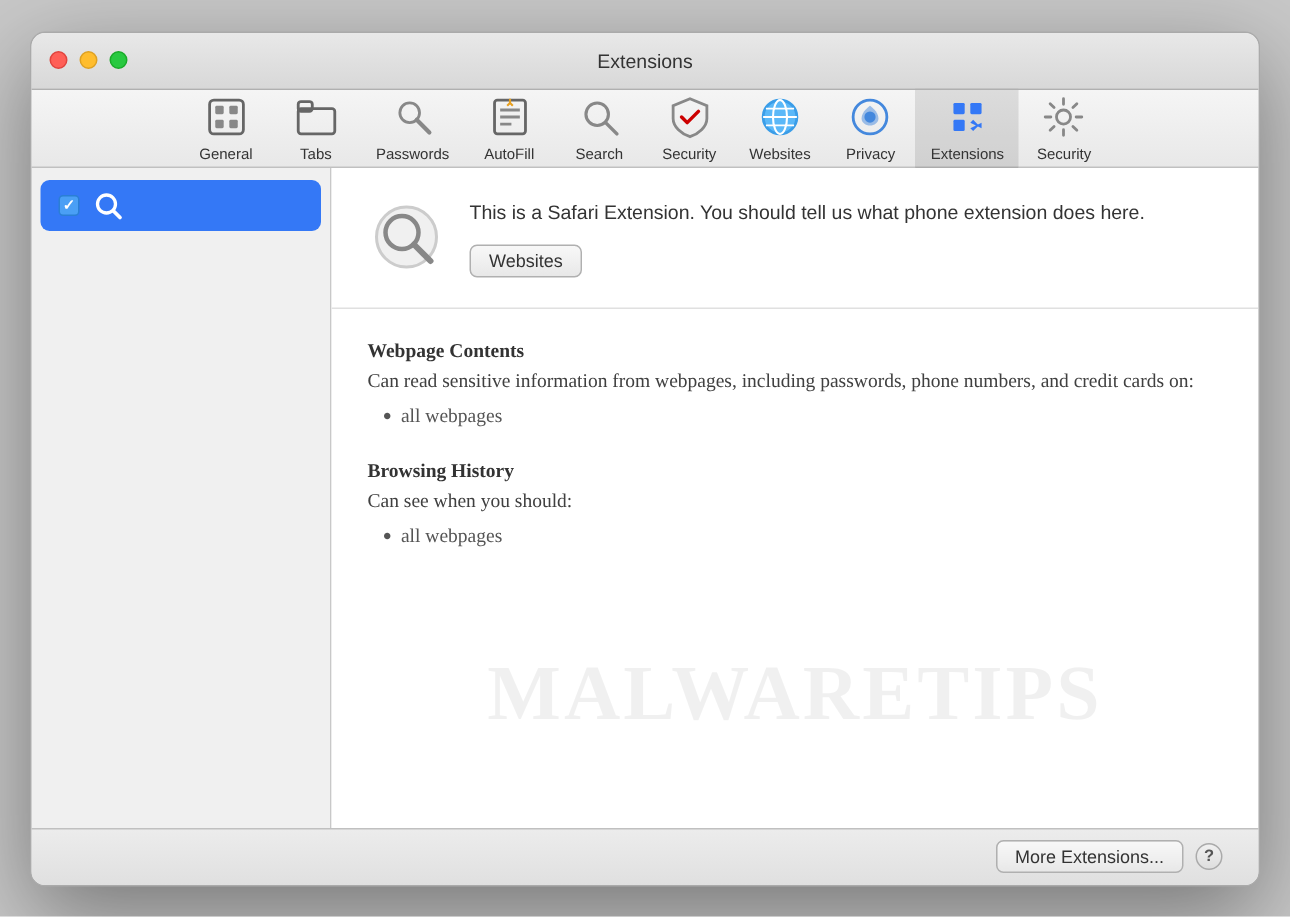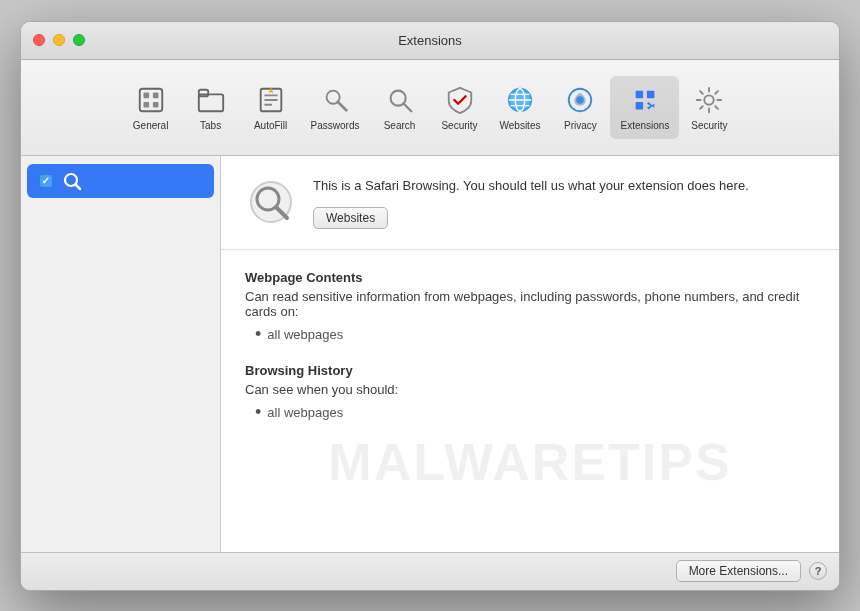--- a/index.html
+++ b/index.html
@@ -57,21 +57,21 @@
     .traffic-maximize { background: #28c940; border: 1px solid #1aab29; }
 
     .titlebar-title {
       font-size: 13px;
       font-weight: 500;
       color: #333;
     }
 
     
     .toolbar {
-      height: 96px;
+      height: 52px;
       background: linear-gradient(to bottom, #f5f5f5, #e8e8e8);
       border-bottom: 1px solid #c0c0c0;
       display: flex;
       align-items: center;
       justify-content: center;
       gap: 0;
       flex-shrink: 0;
       padding: 11px 10px;
     }
 
@@ -203,20 +203,21 @@
       color: #333;
       cursor: pointer;
     }
 
     
     .permissions-section {
       flex: 1;
       padding: 20px 24px;
       overflow-y: auto;
       position: relative;
+      font-family: Liberation Serif, serif;
     }
 
     .watermark {
       position: absolute;
       bottom: 60px;
       left: 50%;
       transform: translateX(-50%);
       font-size: 52px;
       font-weight: 900;
       color: rgba(0,0,0,0.06);
@@ -259,21 +260,21 @@
     }
 
     
     .footer {
       height: 38px;
       background: linear-gradient(to bottom, #ececec, #e0e0e0);
       border-top: 1px solid #c0c0c0;
       display: flex;
       align-items: center;
       justify-content: flex-end;
-      padding: 0 12px;
+      padding: 0 24px;
       gap: 8px;
       flex-shrink: 0;
     }
 
     .more-extensions-button {
       padding: 3px 12px;
       background: linear-gradient(to bottom, #f8f8f8, #e8e8e8);
       border: 1px solid #b0b0b0;
       border-radius: 5px;
       font-size: 12px;
@@ -337,39 +338,39 @@
           <rect x="3" y="10" width="26" height="18" rx="2" stroke="#666" stroke-width="2" fill="none"></rect>
           <rect x="3" y="5" width="10" height="7" rx="2" stroke="#666" stroke-width="2" fill="none"></rect>
         </svg>
       </div>
       <span class="toolbar-label">Tabs</span>
     </div>
 
     <div class="toolbar-item">
       <div class="toolbar-icon">
         <svg class="toolbar-svg" viewBox="0 0 32 32" fill="none">
+          <circle cx="14" cy="13" r="7" stroke="#888" stroke-width="2" fill="none"></circle>
+          <line x1="19" y1="18" x2="28" y2="27" stroke="#888" stroke-width="3" stroke-linecap="round"></line>
+        </svg>
+      </div>
+      <span class="toolbar-label">Passwords</span>
+    </div>
+
+    <div class="toolbar-item">
+      <div class="toolbar-icon">
+        <svg class="toolbar-svg" viewBox="0 0 32 32" fill="none">
           <rect x="5" y="4" width="22" height="24" rx="2" stroke="#666" stroke-width="2" fill="none"></rect>
           <line x1="9" y1="11" x2="23" y2="11" stroke="#888" stroke-width="2"></line>
           <line x1="9" y1="16" x2="23" y2="16" stroke="#888" stroke-width="2"></line>
           <line x1="9" y1="21" x2="17" y2="21" stroke="#888" stroke-width="2"></line>
           <path d="M14 8 L16 6 L18 8" stroke="#e8a020" stroke-width="1.5" fill="none"></path>
           <line x1="16" y1="6" x2="16" y2="3" stroke="#e8a020" stroke-width="1.5"></line>
         </svg>
       </div>
       <span class="toolbar-label">AutoFill</span>
-    </div>
-
-    <div class="toolbar-item">
-      <div class="toolbar-icon">
-        <svg class="toolbar-svg" viewBox="0 0 32 32" fill="none">
-          <circle cx="14" cy="13" r="7" stroke="#888" stroke-width="2" fill="none"></circle>
-          <line x1="19" y1="18" x2="28" y2="27" stroke="#888" stroke-width="3" stroke-linecap="round"></line>
-        </svg>
-      </div>
-      <span class="toolbar-label">Passwords</span>
     </div>
 
     <div class="toolbar-item">
       <div class="toolbar-icon">
         <svg class="toolbar-svg" viewBox="0 0 32 32" fill="none">
           <circle cx="14" cy="14" r="8" stroke="#888" stroke-width="2.2" fill="none"></circle>
           <line x1="20" y1="20" x2="28" y2="28" stroke="#888" stroke-width="2.5" stroke-linecap="round"></line>
         </svg>
       </div>
       <span class="toolbar-label">Search</span>
@@ -454,21 +455,21 @@
 
       <div class="extension-header">
         <div class="extension-icon">
           <svg width="52" height="52" viewBox="0 0 52 52" fill="none">
             <circle cx="26" cy="26" r="20" stroke="#ccc" stroke-width="2" fill="#f0f0f0"></circle>
             <circle cx="23" cy="23" r="11" stroke="#888" stroke-width="3" fill="none"></circle>
             <line x1="31" y1="31" x2="42" y2="42" stroke="#888" stroke-width="4" stroke-linecap="round"></line>
           </svg>
         </div>
         <div class="extension-info">
-          <p class="extension-description">This is a Safari Browsing. You should tell us what your extension does here.</p>
+          <p class="extension-description">This is a Safari Extension. You should tell us what phone extension does here.</p>
           <button class="uninstall-button">Websites</button>
         </div>
       </div>
 
       <div class="permissions-section">
 
         <div class="watermark">MALWARETIPS</div>
 
         <div class="permission-group">
           <p class="permission-title">Webpage Contents</p>

